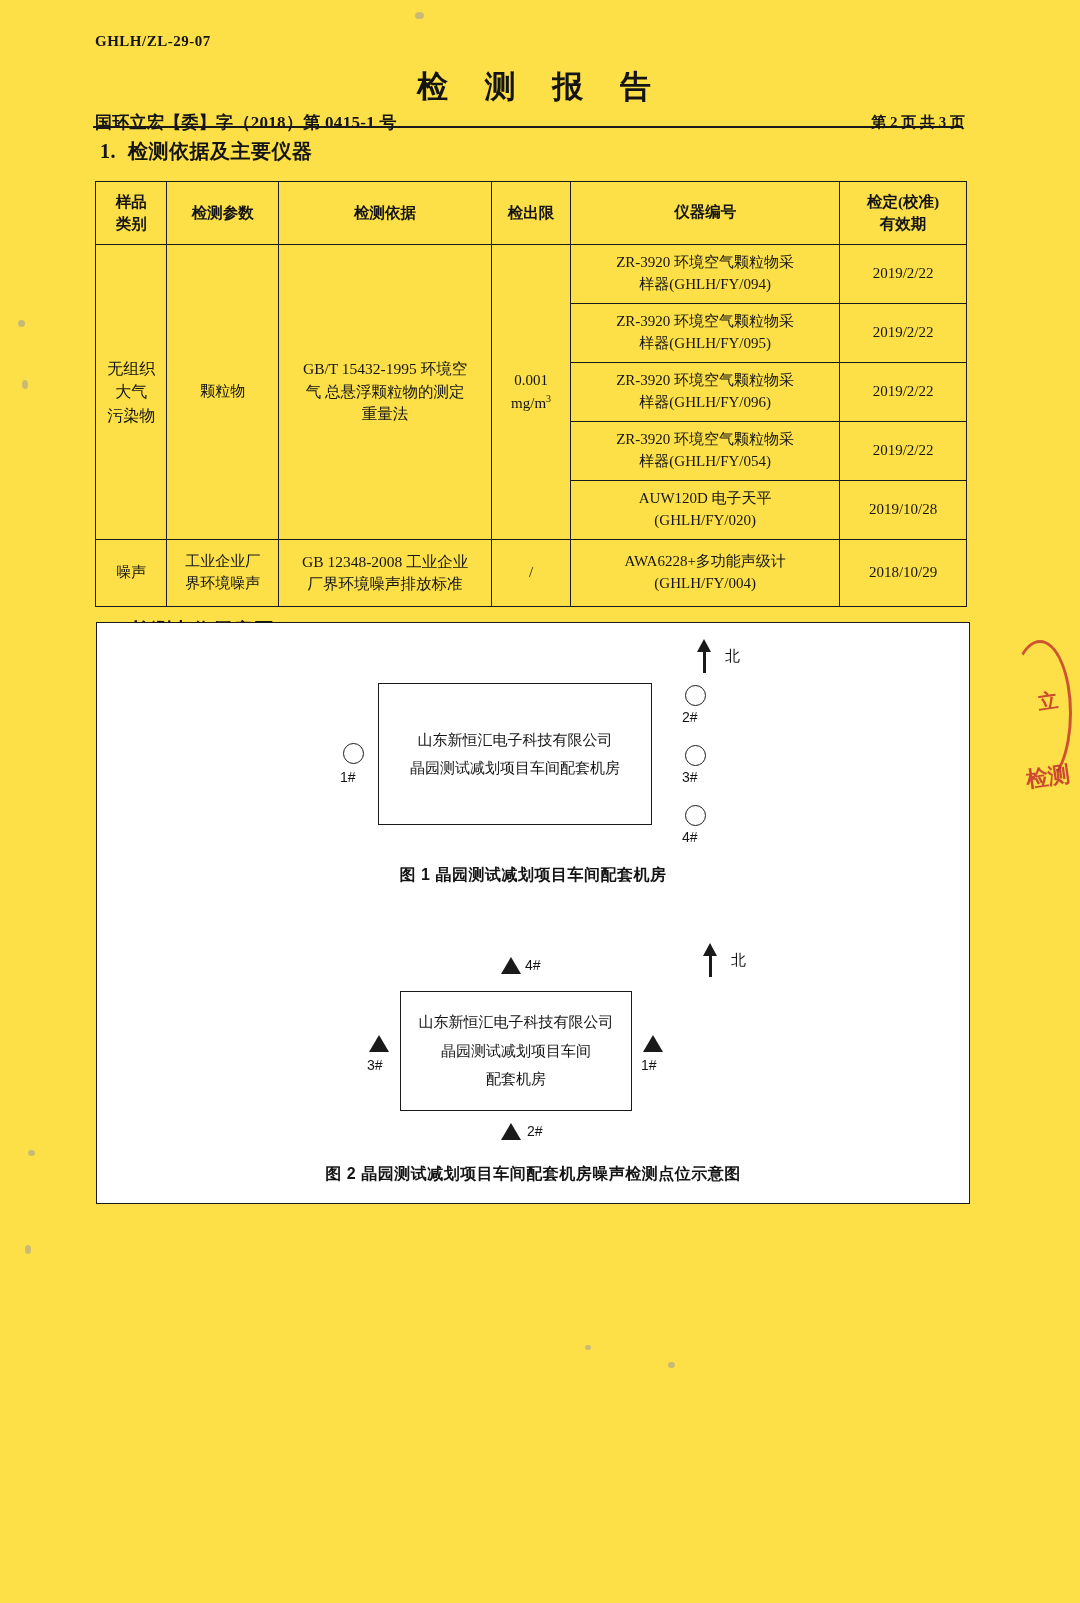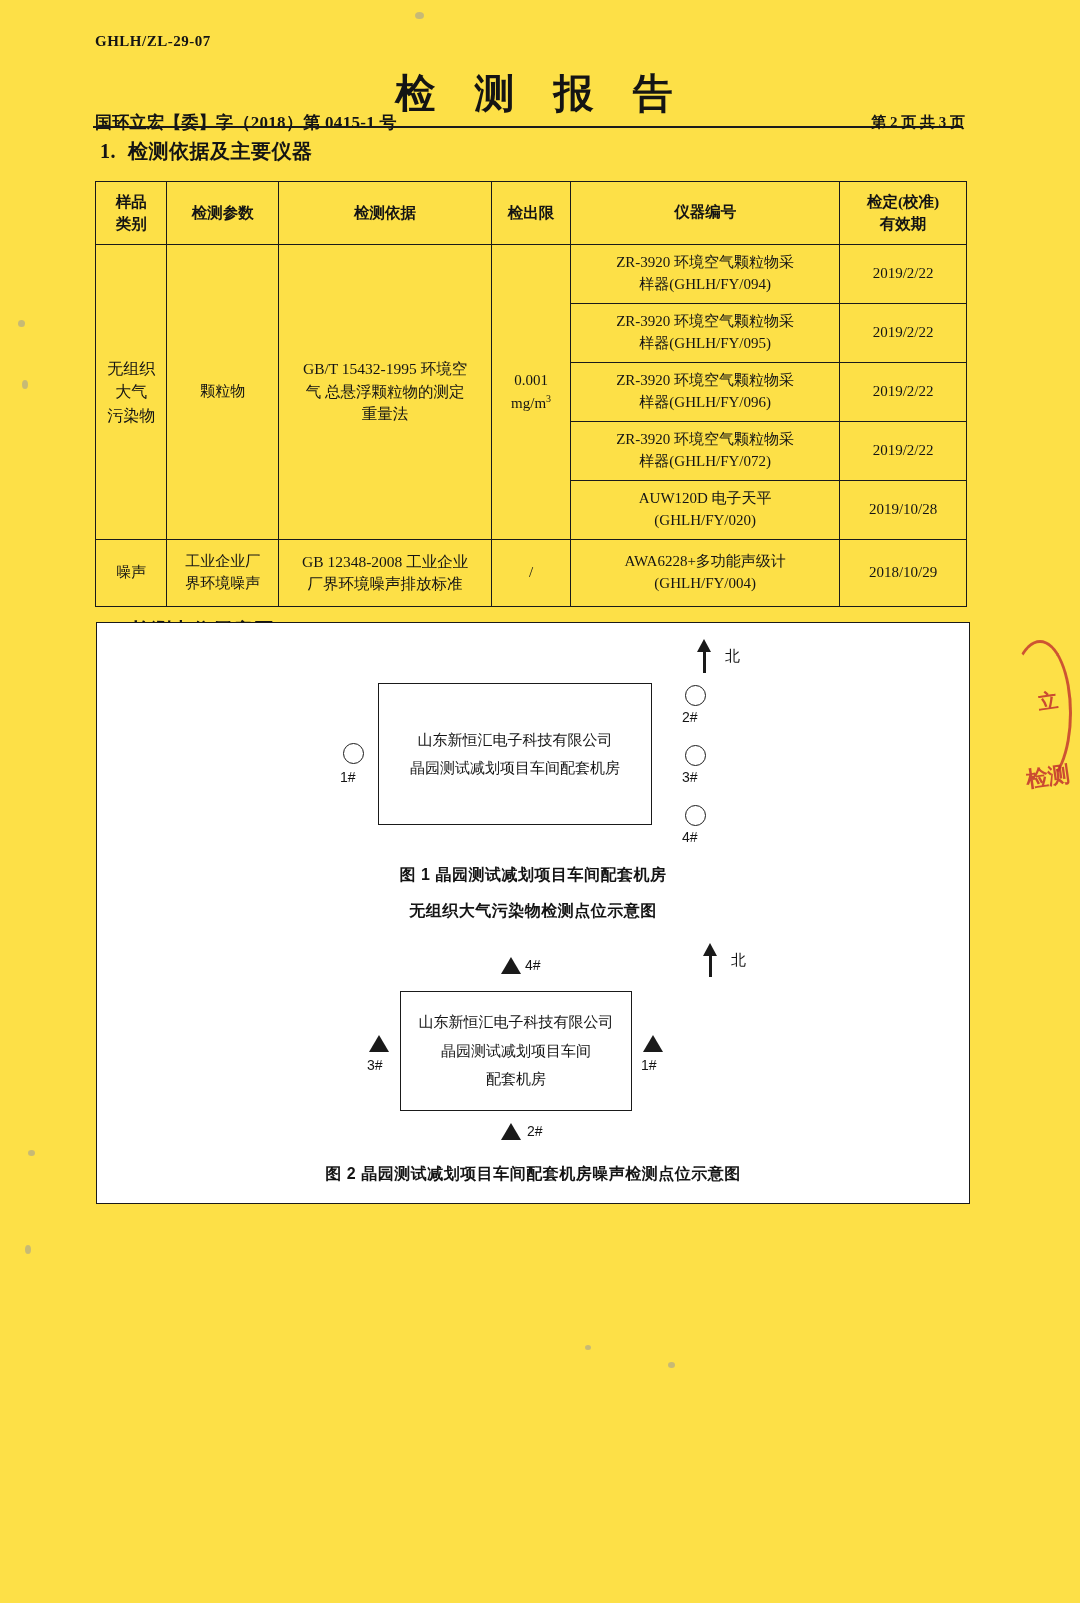--- a/index.html
+++ b/index.html
@@ -32,21 +32,21 @@
     font-size: 15px;
     letter-spacing: 0.5px;
   }
   .report-title {
     position: absolute;
     left: 0; right: 0;
     top: 66px;
     text-align: center;
     font-family: "Liberation Sans", sans-serif;
     font-weight: bold;
-    font-size: 40px;
+    font-size: 31px;
     letter-spacing: 14px;
     padding-left: 2px;
   }
   .report-no {
     position: absolute;
     left: 95px;
     top: 103px;
     font-size: 17px;
     font-weight: bold;
     letter-spacing: 0.3px;
@@ -302,21 +302,21 @@
       <tr>
         <td class="inst-cell">
           <div>ZR-3920 环境空气颗粒物采</div>
           <div>样器(GHLH/FY/096)</div>
         </td>
         <td>2019/2/22</td>
       </tr>
       <tr>
         <td class="inst-cell">
           <div>ZR-3920 环境空气颗粒物采</div>
-          <div>样器(GHLH/FY/072)</div>
+          <div>样器(GHLH/FY/054)</div>
         </td>
         <td>2019/2/22</td>
       </tr>
       <tr>
         <td class="inst-cell">
           <div>AUW120D 电子天平</div>
           <div>(GHLH/FY/020)</div>
         </td>
         <td>2019/10/28</td>
       </tr>
@@ -362,21 +362,20 @@
       <div class="circle" style="left:588px; top:62px;"></div>
       <div class="pt-label" style="left:585px; top:86px;">2#</div>
 
       <div class="circle" style="left:588px; top:122px;"></div>
       <div class="pt-label" style="left:585px; top:146px;">3#</div>
 
       <div class="circle" style="left:588px; top:182px;"></div>
       <div class="pt-label" style="left:585px; top:206px;">4#</div>
 
       <div class="fig-cap fig1a">图 1    晶园测试减划项目车间配套机房</div>
-      <div class="fig-cap fig1b">无组织大气污染物检测点位示意图</div>
 
       <div class="north-stem" style="left:612px; top:332px; height:22px;"></div>
       <div class="north-arrow" style="left:606px; top:320px;"></div>
       <div class="north" style="left:634px; top:328px;">北</div>
 
       <div class="bld bld2">
         <div class="t">山东新恒汇电子科技有限公司</div>
         <div class="t">晶园测试减划项目车间</div>
         <div class="t">配套机房</div>
       </div>

